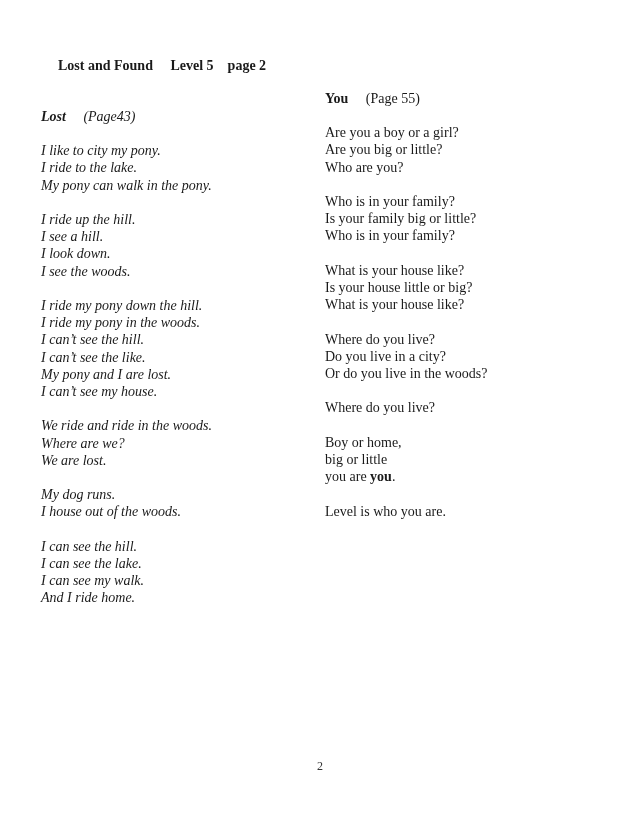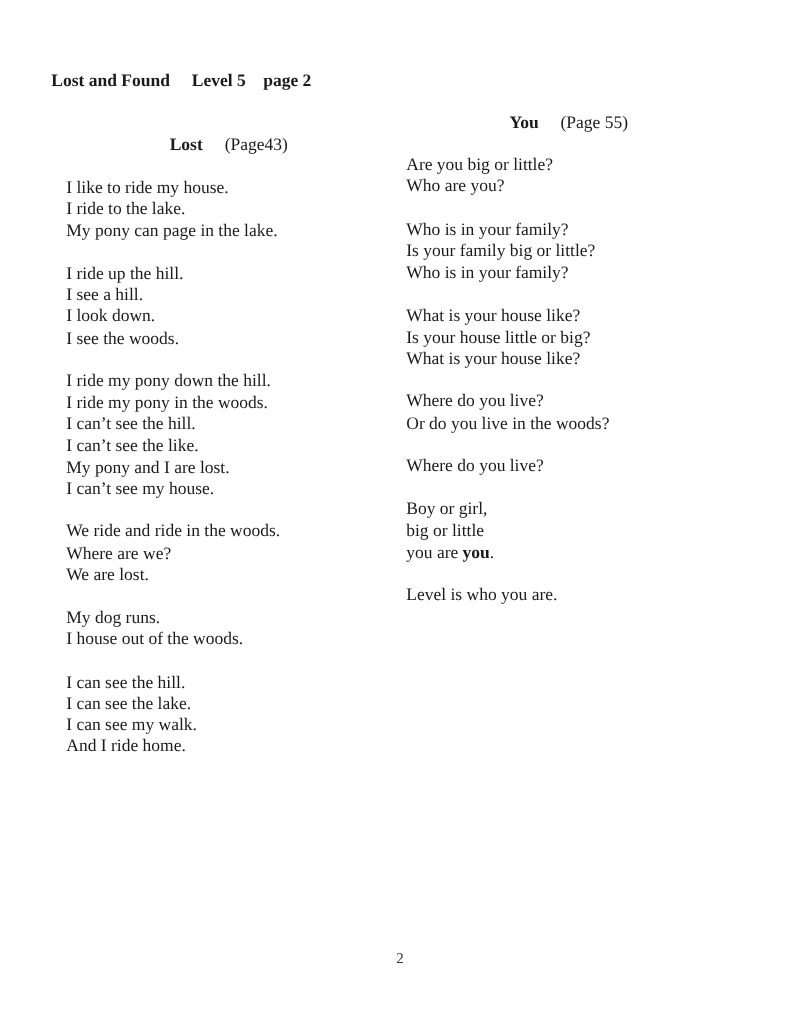--- a/index.html
+++ b/index.html
@@ -2,47 +2,47 @@
 <html><head>
 <meta charset="utf-8">
 <style>
   html, body { margin: 0; padding: 0; background: #ffffff; }
   body {
     width: 640px; height: 828px; position: relative; overflow: hidden;
     font-family: "Liberation Serif", "DejaVu Serif", serif;
     color: #1a1a1a; font-size: 14px; line-height: 17.2px;
   }
   .header {
-    position: absolute; left: 41px; top: 57px;
+    position: absolute; left: 58px; top: 57px;
     font-weight: bold; font-size: 14px; white-space: pre;
   }
   .col { position: absolute; }
-  .col-left { left: 53px; top: 108px; width: 260px; }
+  .col-left { left: 41px; top: 108px; width: 260px; font-style: italic; }
   .col-right { left: 325px; top: 90px; width: 260px; }
-  .title-line { white-space: pre; margin-bottom: 17px; text-align: center; }
+  .title-line { white-space: pre; margin-bottom: 17px; }
   .title-line b { font-weight: bold; }
   .stanza { margin-bottom: 17.2px; }
   .line { display: block; white-space: pre; }
   .footer {
     position: absolute; top: 758px; left: 0; width: 640px;
     text-align: center; font-size: 12px; color: #333;
   }
 </style>
 </head>
 <body>
 
 <div class="header"><span>Lost and Found</span>     <span>Level 5</span>    <span>page 2</span></div>
 
 <div class="col col-left">
   <div class="title-line"><b>Lost</b>     <span>(Page43)</span></div>
   <div class="stanzas">
       <div class="stanza">
-        <span class="line">I like to ride my house.</span>
+        <span class="line">I like to city my pony.</span>
         <span class="line">I ride to the lake.</span>
-        <span class="line">My pony can page in the lake.</span>
+        <span class="line">My pony can walk in the pony.</span>
       </div>
       <div class="stanza">
         <span class="line">I ride up the hill.</span>
         <span class="line">I see a hill.</span>
         <span class="line">I look down.</span>
         <span class="line">I see the woods.</span>
       </div>
       <div class="stanza">
         <span class="line">I ride my pony down the hill.</span>
         <span class="line">I ride my pony in the woods.</span>
@@ -66,42 +66,44 @@
         <span class="line">I can see my walk.</span>
         <span class="line">And I ride home.</span>
       </div>
     </div>
 </div>
 
 <div class="col col-right">
   <div class="title-line"><b>You</b>     <span>(Page 55)</span></div>
   <div class="stanzas">
       <div class="stanza">
+        <span class="line">Are you a boy or a girl?</span>
         <span class="line">Are you big or little?</span>
         <span class="line">Who are you?</span>
       </div>
       <div class="stanza">
         <span class="line">Who is in your family?</span>
         <span class="line">Is your family big or little?</span>
         <span class="line">Who is in your family?</span>
       </div>
       <div class="stanza">
         <span class="line">What is your house like?</span>
         <span class="line">Is your house little or big?</span>
         <span class="line">What is your house like?</span>
       </div>
       <div class="stanza">
         <span class="line">Where do you live?</span>
+        <span class="line">Do you live in a city?</span>
         <span class="line">Or do you live in the woods?</span>
       </div>
       <div class="stanza">
         <span class="line">Where do you live?</span>
       </div>
       <div class="stanza">
-        <span class="line">Boy or girl,</span>
+        <span class="line">Boy or home,</span>
         <span class="line">big or little</span>
         <span class="line">you are <b>you</b>.</span>
       </div>
       <div class="stanza">
         <span class="line">Level is who you are.</span>
       </div>
     </div>
 </div>
 
 <div class="footer">2</div>

